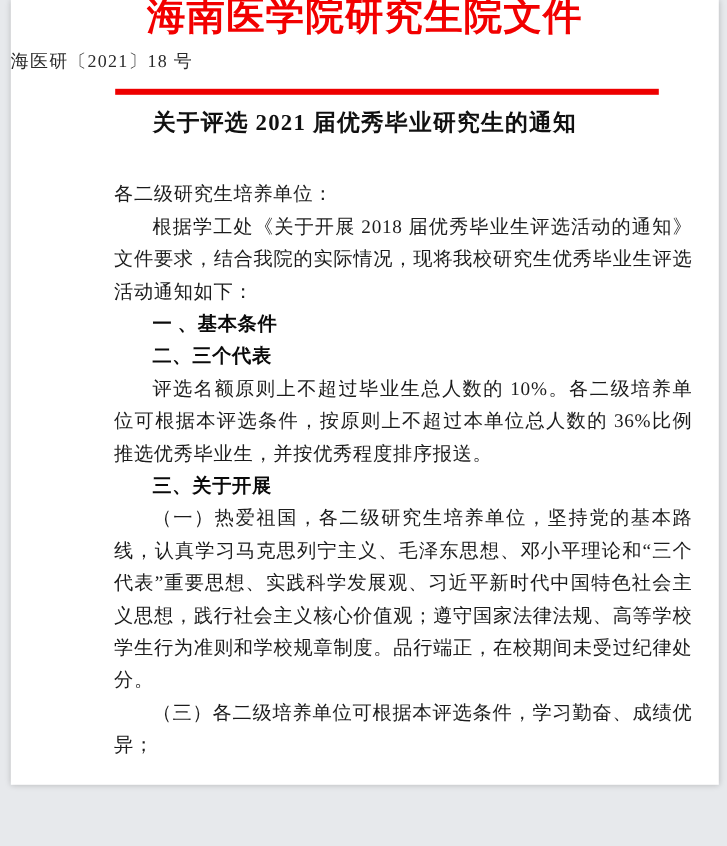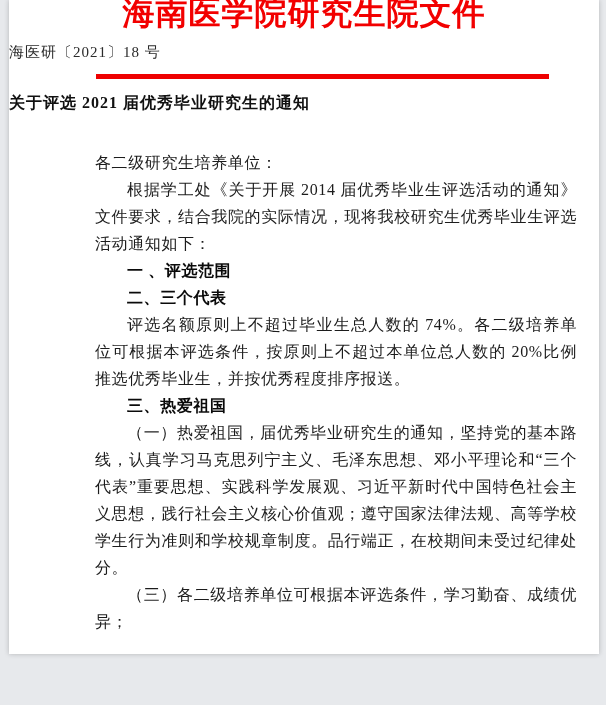--- a/index.html
+++ b/index.html
@@ -37,23 +37,23 @@
     line-height: 18px;
     letter-spacing: 1px;
   }
   .red-rule {
     margin: 13px 0 0 87px;
     width: 453px; height: 5px;
     background: #ee0000;
   }
   .main-title {
     margin-top: 11px;
-    text-align: left;
+    text-align: center;
     color: #111;
-    font-size: 16px;
+    font-size: 19px;
     font-weight: bold;
     letter-spacing: 1px;
     line-height: 26px;
   }
   .content {
     margin-top: 33px;
     padding: 0 22px 0 86px;
     color: #1c1c1c;
     font-size: 16px;
     line-height: 27px;
@@ -83,30 +83,30 @@
   <div class="doc-number">海医研〔2021〕18 号</div>
 
   <div class="red-rule"></div>
 
   <div class="main-title">关于评选 2021 届优秀毕业研究生的通知</div>
 
   <div class="content">
 
     <p class="para salutation">各二级研究生培养单位：</p>
 
-    <p class="para">根据学工处《关于开展 2014 届优秀毕业生评选活动的通知》文件要求，结合我院的实际情况，现将我校研究生优秀毕业生评选活动通知如下：</p>
+    <p class="para">根据学工处《关于开展 2018 届优秀毕业生评选活动的通知》文件要求，结合我院的实际情况，现将我校研究生优秀毕业生评选活动通知如下：</p>
 
-    <p class="section-heading">一 、评选范围</p>
+    <p class="section-heading">一 、基本条件</p>
 
 
     <p class="section-heading">二、三个代表</p>
 
-    <p class="para">评选名额原则上不超过毕业生总人数的 74%。各二级培养单位可根据本评选条件，按原则上不超过本单位总人数的 20%比例推选优秀毕业生，并按优秀程度排序报送。</p>
+    <p class="para">评选名额原则上不超过毕业生总人数的 10%。各二级培养单位可根据本评选条件，按原则上不超过本单位总人数的 36%比例推选优秀毕业生，并按优秀程度排序报送。</p>
 
-    <p class="section-heading">三、热爱祖国</p>
+    <p class="section-heading">三、关于开展</p>
 
-    <p class="para cond-item">（一）热爱祖国，届优秀毕业研究生的通知，坚持党的基本路线，认真学习马克思列宁主义、毛泽东思想、邓小平理论和“三个代表”重要思想、实践科学发展观、习近平新时代中国特色社会主义思想，践行社会主义核心价值观；遵守国家法律法规、高等学校学生行为准则和学校规章制度。品行端正，在校期间未受过纪律处分。</p>
+    <p class="para cond-item">（一）热爱祖国，各二级研究生培养单位，坚持党的基本路线，认真学习马克思列宁主义、毛泽东思想、邓小平理论和“三个代表”重要思想、实践科学发展观、习近平新时代中国特色社会主义思想，践行社会主义核心价值观；遵守国家法律法规、高等学校学生行为准则和学校规章制度。品行端正，在校期间未受过纪律处分。</p>
 
 
     <p class="para cond-item">（三）各二级培养单位可根据本评选条件，学习勤奋、成绩优异；</p>
 
   </div>
 </div>
 
 </body></html>

